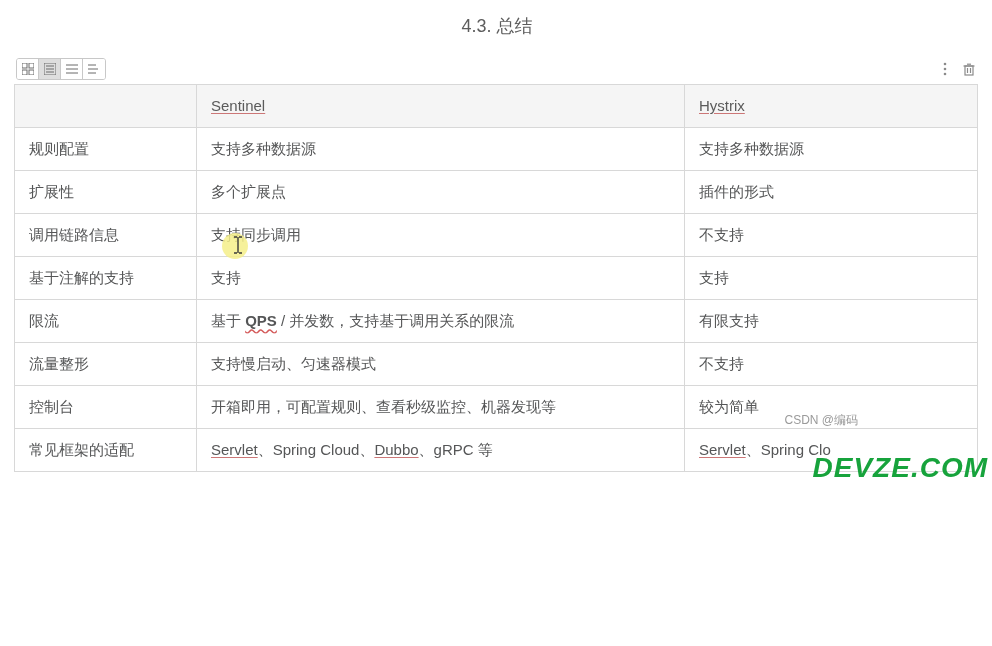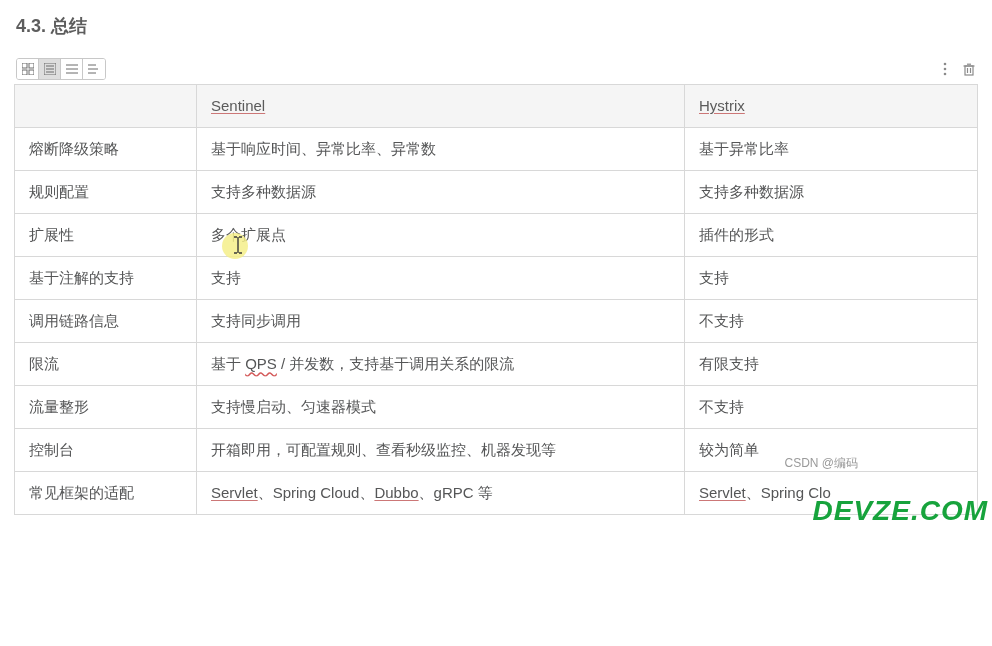--- a/index.html
+++ b/index.html
@@ -7,23 +7,24 @@
     margin: 0;
     padding: 12px 14px;
     width: 992px;
     font-family: "PingFang SC","Microsoft YaHei","Helvetica Neue",Arial,sans-serif;
     color: #696a6b;
     font-size: 15px;
     position: relative;
   }
   .heading {
     font-size: 18px;
-    font-weight: 700;
+    font-weight: 400;
     color: #5d5d5d;
     margin: 2px 0 20px 2px;
+    text-align: center;
   }
   .toolbar-row {
     display: flex;
     align-items: center;
     justify-content: space-between;
     margin-bottom: 4px;
     padding: 0 2px;
   }
   .view-toggle {
     display: inline-flex;
@@ -69,21 +70,21 @@
     background: #fff;
     line-height: 1.6;
     font-size: 15px;
   }
   thead th {
     background: #f5f5f5;
     color: #5b5b5b;
   }
   thead th.blank { background: #f5f5f5; }
   .ul { text-decoration: underline #c77; text-underline-offset: 2px; }
-  .wavy { text-decoration: underline wavy #d45a5a; text-underline-offset: 2px; }
+  .wavy { text-decoration: underline wavy #d45a5a; text-underline-offset: 2px; font-weight: bold; }
   .caret {
     display: inline-block;
     width: 1px;
     height: 16px;
     background: #333;
     vertical-align: -2px;
     margin-left: 1px;
   }
   .highlight-dot {
     position: absolute;
@@ -202,43 +203,38 @@
     </colgroup>
   <thead>
     <tr>
       <th class="blank"></th>
       <th><span class="ul">Sentinel</span></th>
       <th><span class="ul">Hystrix</span></th>
     </tr>
   </thead>
   <tbody>
     <tr>
-      <td>熔断降级策略</td>
-      <td>基于响应时间、异常比率、异常数</td>
-      <td>基于异常比率</td>
-    </tr>
-    <tr>
       <td>规则配置</td>
       <td>支持多种数据源</td>
       <td>支持多种数据源</td>
     </tr>
     <tr>
       <td>扩展性</td>
       <td>多个扩展点</td>
       <td>插件的形式</td>
     </tr>
     <tr>
+      <td>调用链路信息</td>
+      <td>支持同步调用</td>
+      <td>不支持</td>
+    </tr>
+    <tr>
       <td>基于注解的支持</td>
       <td>支持</td>
       <td>支持</td>
-    </tr>
-    <tr>
-      <td>调用链路信息</td>
-      <td>支持同步调用</td>
-      <td>不支持</td>
     </tr>
     <tr>
       <td>限流</td>
       <td><span>基于 </span><span class="wavy">QPS</span><span> / 并发数，支持基于调用关系的限流</span></td>
       <td>有限支持</td>
     </tr>
     <tr>
       <td>流量整形</td>
       <td>支持慢启动、匀速器模式</td>
       <td>不支持</td>

